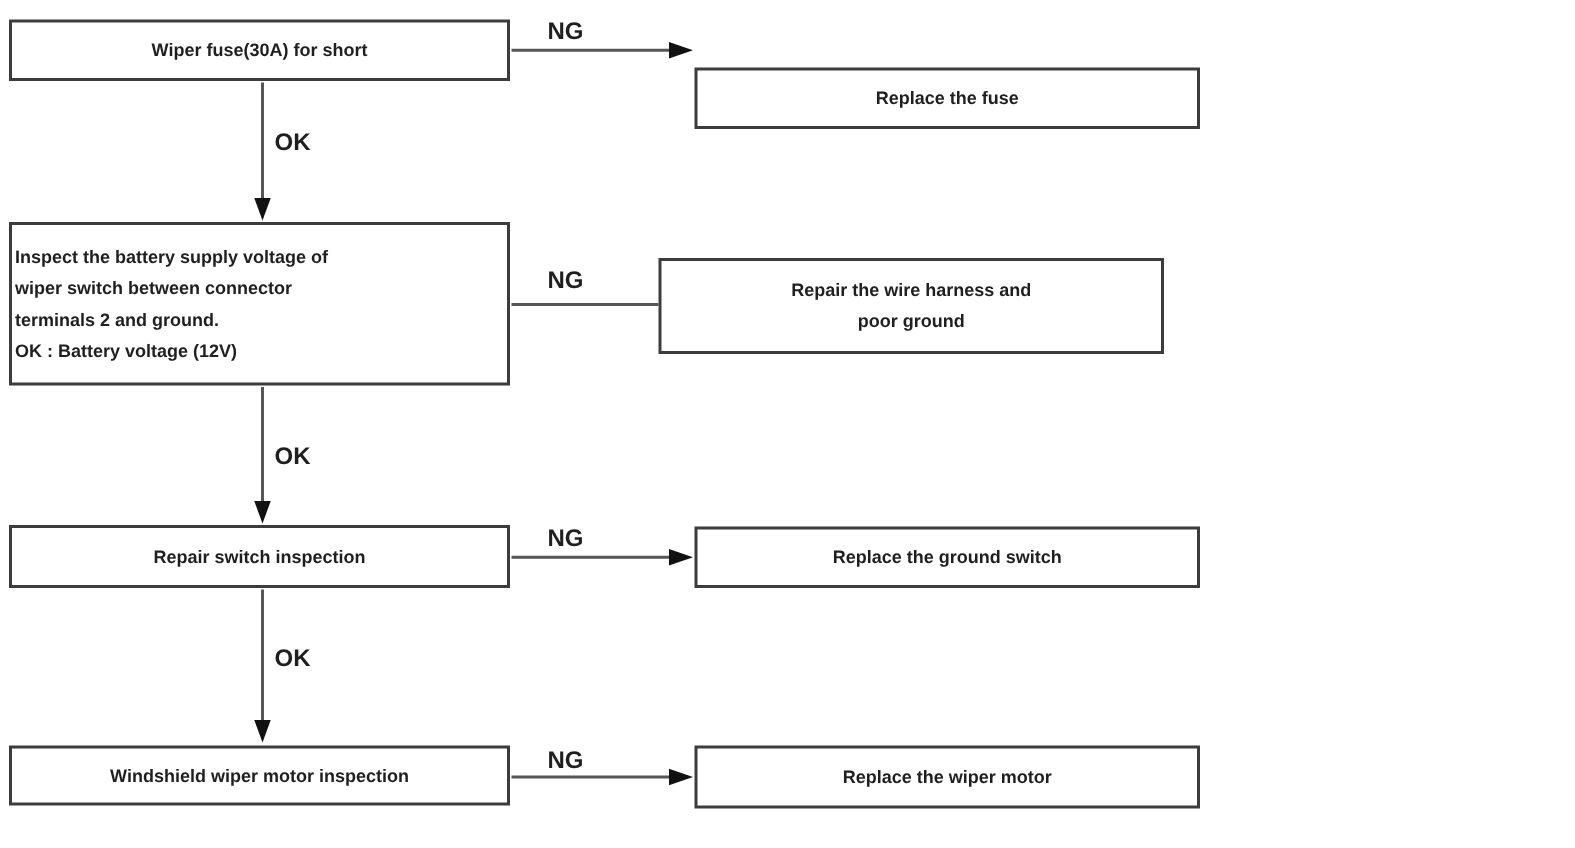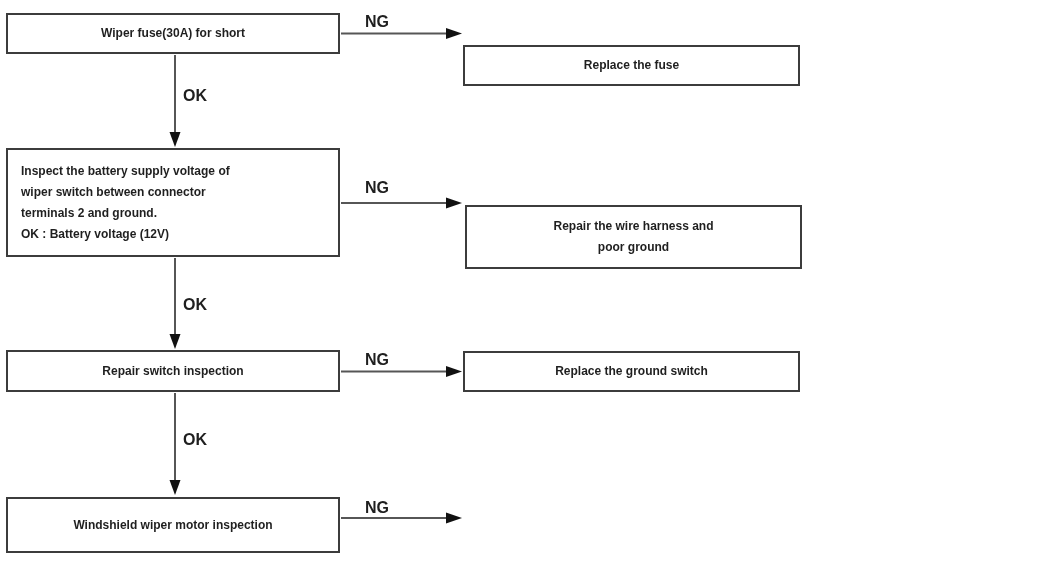--- a/index.html
+++ b/index.html
@@ -45,21 +45,21 @@
     line-height: 21px;
     text-align: center;
     white-space: pre-line;
     font-weight: bold;
   }
   .box.left-text {
     justify-content: flex-start;
   }
   .box.left-text .box-text {
     text-align: left;
-    padding: 0 13px;
+    padding: 0 2px;
   }
   .lbl {
     position: absolute;
     font-weight: bold;
     font-size: 16px;
     line-height: 17px;
     color: var(--text, #1f1f1f);
   }
   .lbl-ng {
     width: 60px;
@@ -103,37 +103,40 @@
     <span class="box-text">Inspect the battery supply voltage of
 wiper switch between connector
 terminals 2 and ground.
 OK : Battery voltage (12V)</span>
   </div>
 
   <div class="box" style="left:6px; top:350px; width:334px; height:42px;">
     <span class="box-text">Repair switch inspection</span>
   </div>
 
-  <div class="box" style="left:6px; top:497px; width:334px; height:56px;">
+  <div class="box" style="left:6px; top:497px; width:334px; height:40px;">
     <span class="box-text">Windshield wiper motor inspection</span>
   </div>
 
   <div class="box" style="left:463px; top:13px; width:337px; height:41px;margin-top:32px;">
     <span class="box-text">Replace the fuse</span>
   </div>
 
-  <div class="box" style="left:465px; top:172px; width:337px; height:64px;margin-top:33px;">
+  <div class="box" style="left:439px; top:172px; width:337px; height:64px;">
     <span class="box-text">Repair the wire harness and
 poor ground</span>
   </div>
 
   <div class="box" style="left:463px; top:351px; width:337px; height:41px;">
     <span class="box-text">Replace the ground switch</span>
   </div>
 
+  <div class="box" style="left:463px; top:497px; width:337px; height:42px;">
+    <span class="box-text">Replace the wiper motor</span>
+  </div>
 
   <span class="lbl lbl-ng" style="left:365px; top:13px;">NG</span>
   <span class="lbl lbl-ng" style="left:365px; top:179px;">NG</span>
   <span class="lbl lbl-ng" style="left:365px; top:351px;">NG</span>
   <span class="lbl lbl-ng" style="left:365px; top:499px;">NG</span>
 
   <span class="lbl" style="left:183px; top:87px;">OK</span>
   <span class="lbl" style="left:183px; top:296px;">OK</span>
   <span class="lbl" style="left:183px; top:431px;">OK</span>
 

